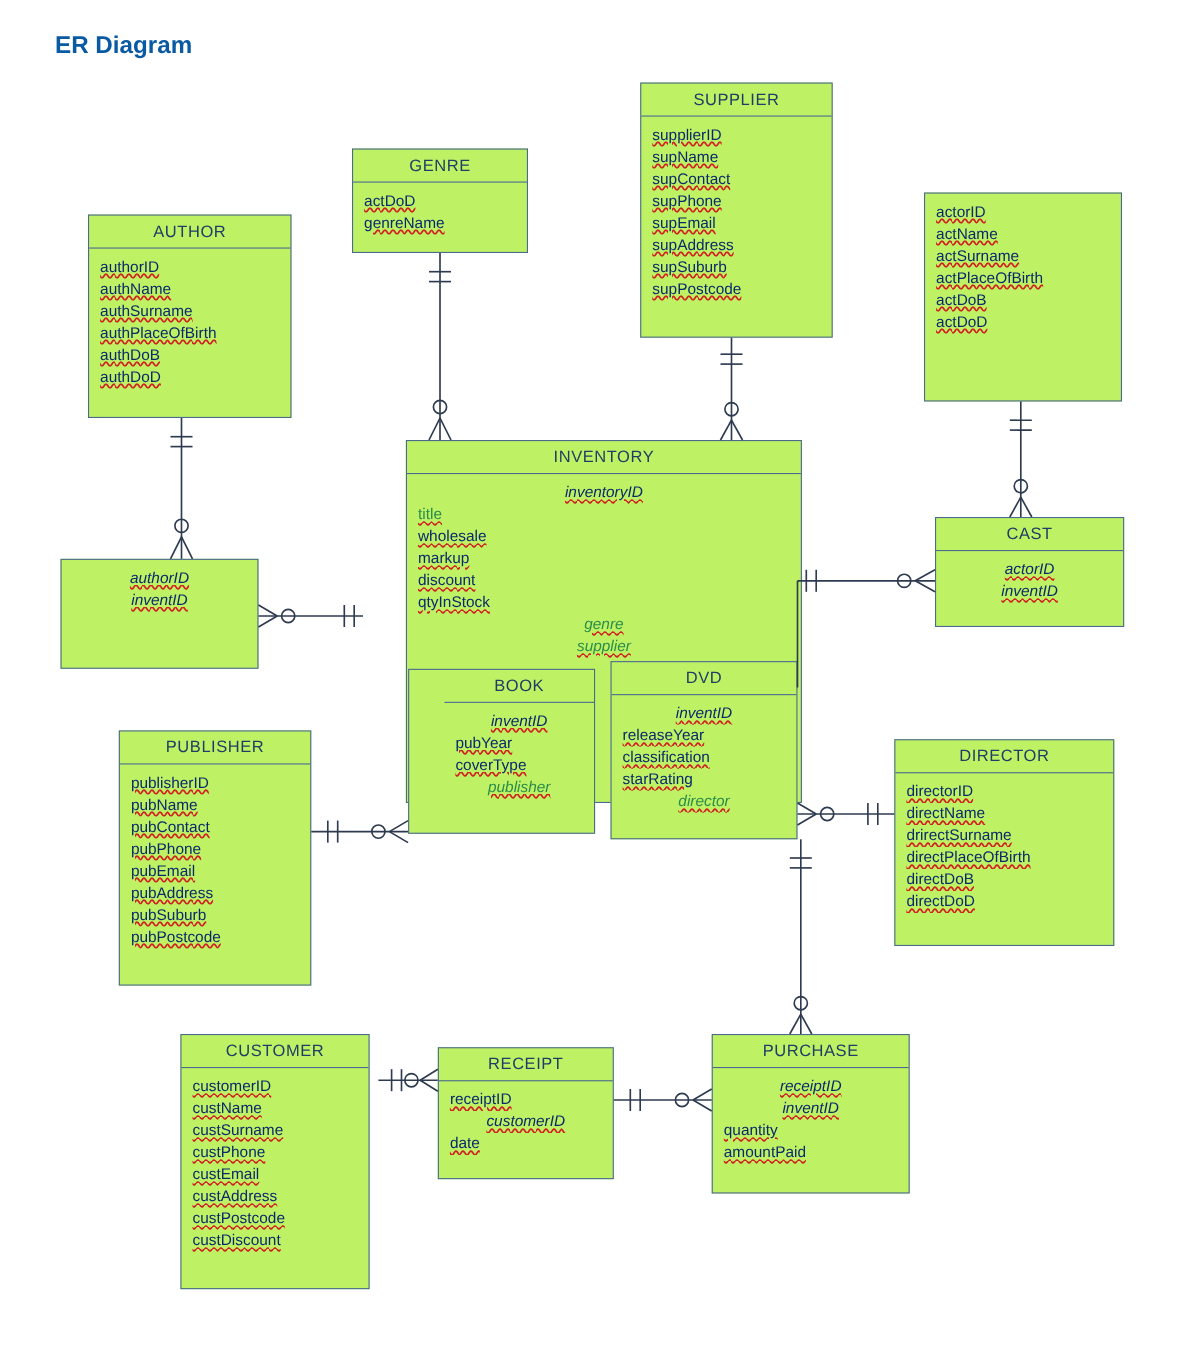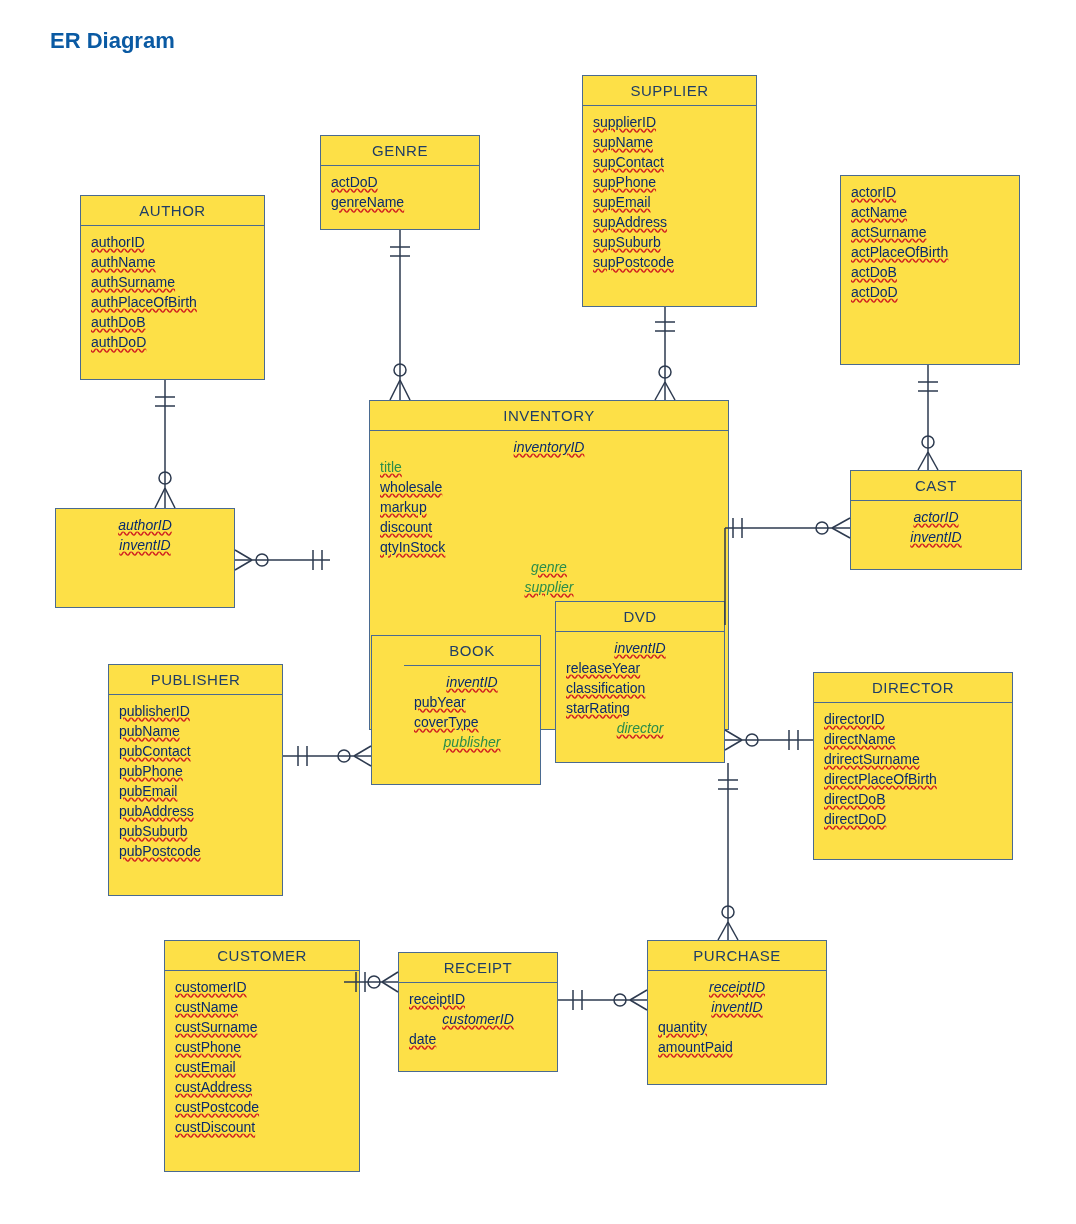--- a/index.html
+++ b/index.html
@@ -24,21 +24,21 @@
     position: absolute;
     left: 0;
     top: 0;
     width: 1076px;
     height: 1224px;
     pointer-events: none;
   }
   .entity {
     position: absolute;
     border: 1.5px solid #4a6a90;
-    background: #fde047;
+    background: #bef264;
     box-sizing: border-box;
   }
   .entity .ent-head {
     border-bottom: 1.5px solid #4a6a90;
     text-align: center;
     font-size: 15px;
     padding: 6px 4px;
     color: #1f3d66;
     letter-spacing: 0.5px;
   }
@@ -119,21 +119,21 @@
         <span class="attr navy italic">inventoryID</span>
         <span class="attr green">title</span>
         <span class="attr navy">wholesale</span>
         <span class="attr navy">markup</span>
         <span class="attr navy">discount</span>
         <span class="attr navy">qtyInStock</span>
         <span class="attr green italic">genre</span>
         <span class="attr green italic">supplier</span>
       </div>
     </div>
-    <div class="entity" style="left: 371px; top: 635px; width: 170px; min-height: 150px; padding-left: 32px;">
+    <div class="entity" style="left: 371px; top: 608px; width: 170px; min-height: 150px; padding-left: 32px;">
       <div class="ent-head">BOOK</div>
       <div class="ent-body">
         <span class="attr navy italic">inventID</span>
         <span class="attr navy">pubYear</span>
         <span class="attr navy">coverType</span>
         <span class="attr green italic">publisher</span>
       </div>
     </div>
     <div class="entity" style="left: 555px; top: 601px; width: 170px; min-height: 162px;">
       <div class="ent-head">DVD</div>
@@ -169,21 +169,21 @@
       <div class="ent-head">DIRECTOR</div>
       <div class="ent-body">
         <span class="attr navy">directorID</span>
         <span class="attr navy">directName</span>
         <span class="attr navy">drirectSurname</span>
         <span class="attr navy">directPlaceOfBirth</span>
         <span class="attr navy">directDoB</span>
         <span class="attr navy">directDoD</span>
       </div>
     </div>
-    <div class="entity" style="left: 164px; top: 940px; width: 196px; min-height: 232px;">
+    <div class="entity" style="left: 164px; top: 940px; width: 172px; min-height: 232px;">
       <div class="ent-head">CUSTOMER</div>
       <div class="ent-body">
         <span class="attr navy">customerID</span>
         <span class="attr navy">custName</span>
         <span class="attr navy">custSurname</span>
         <span class="attr navy">custPhone</span>
         <span class="attr navy">custEmail</span>
         <span class="attr navy">custAddress</span>
         <span class="attr navy">custPostcode</span>
         <span class="attr navy">custDiscount</span>

